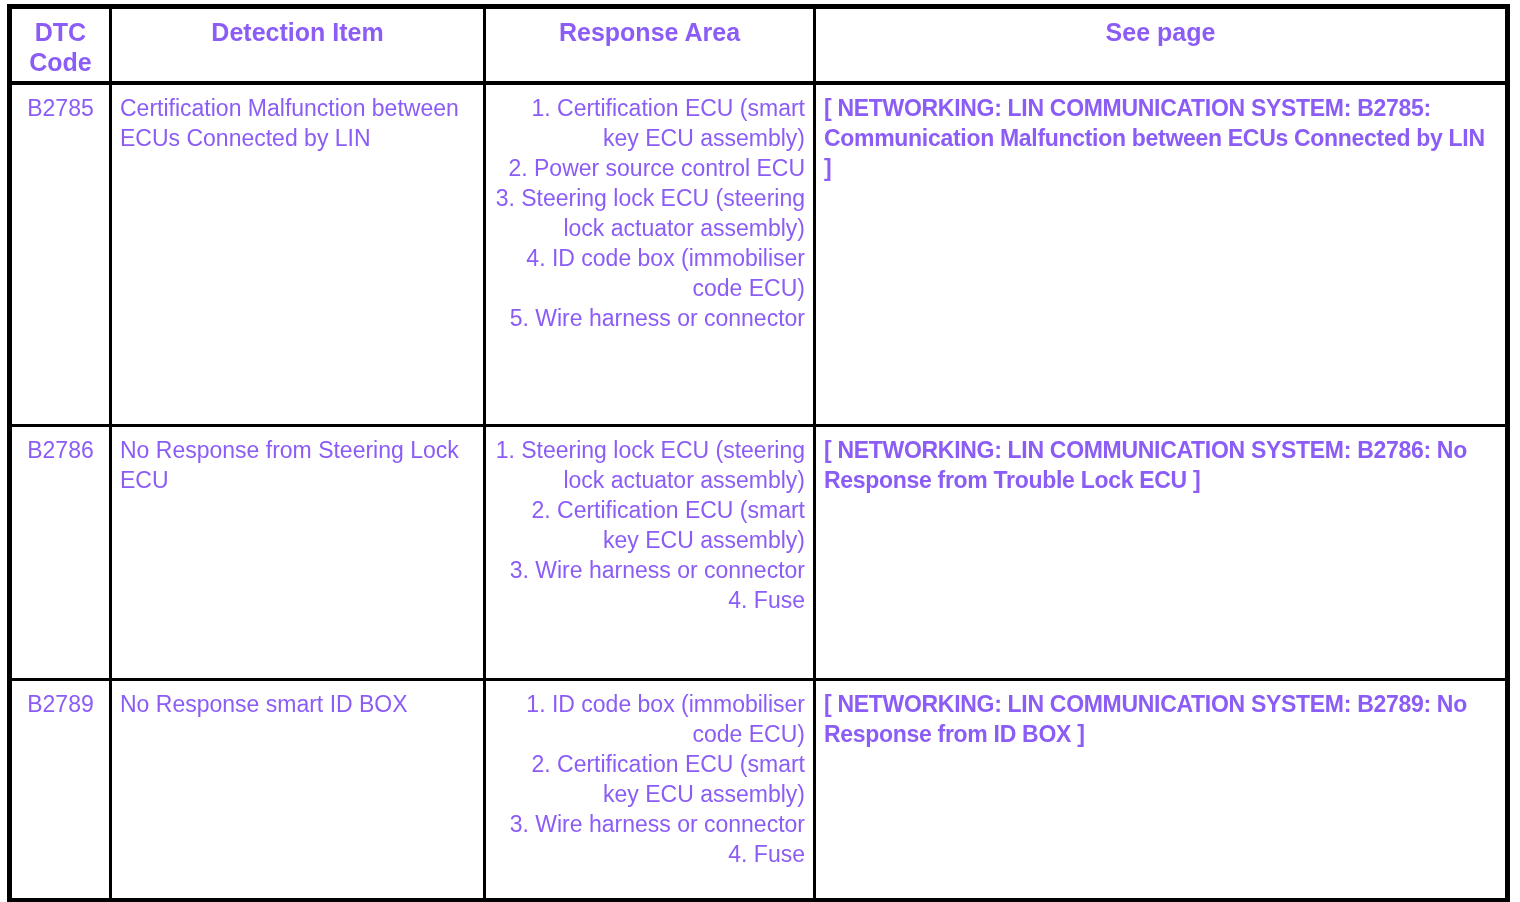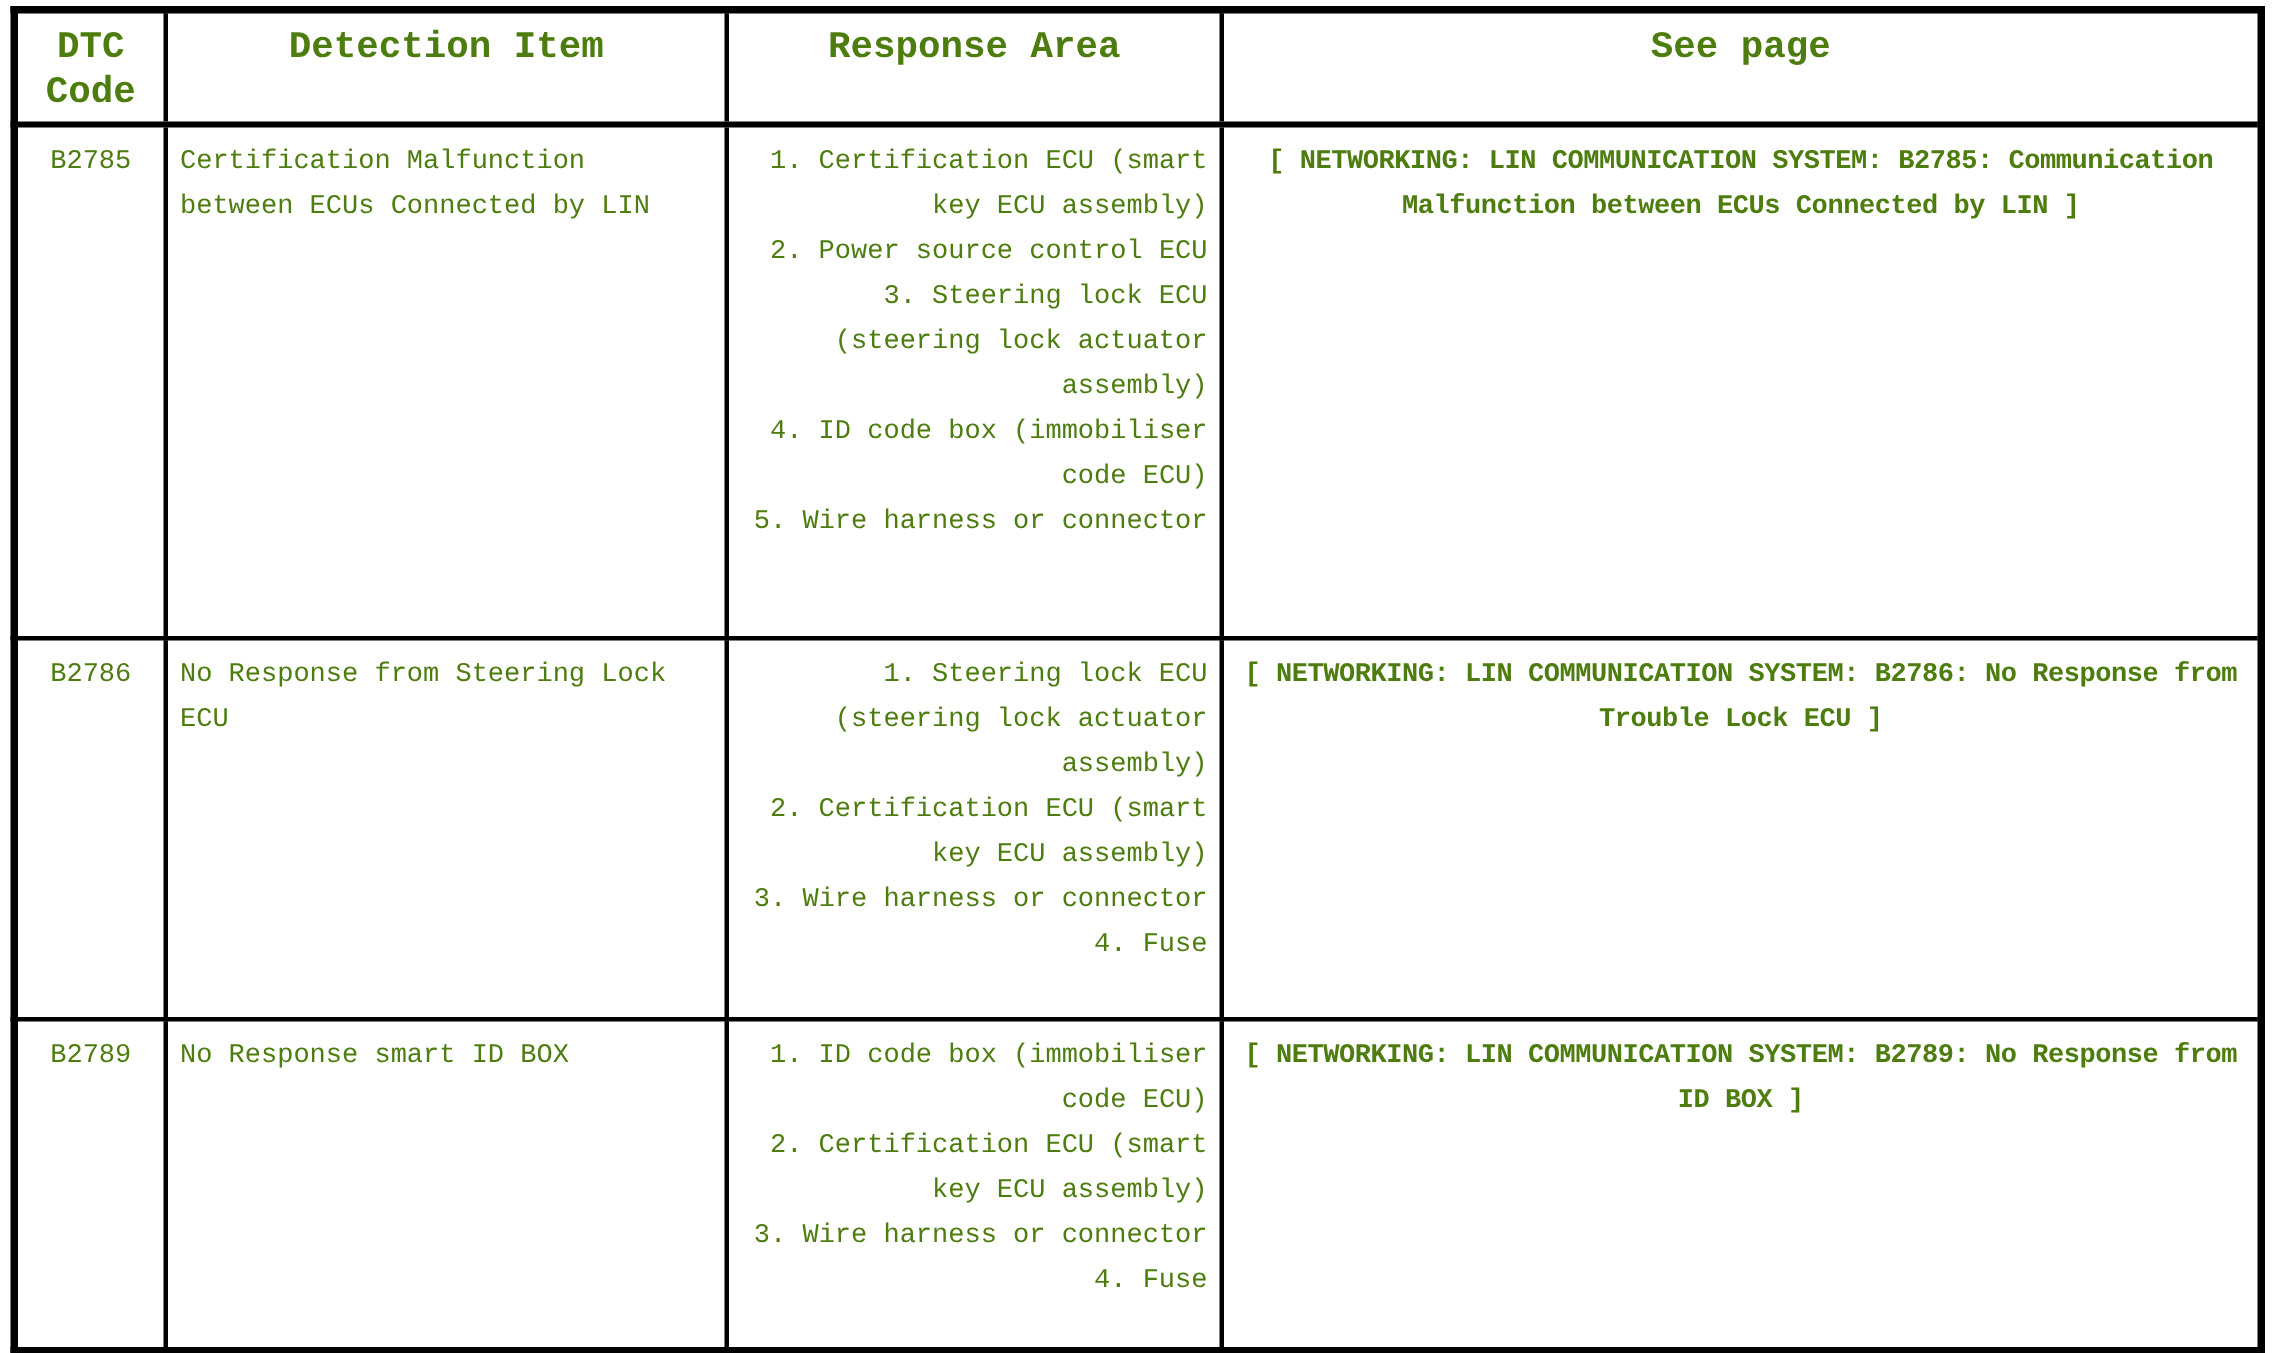--- a/index.html
+++ b/index.html
@@ -7,22 +7,22 @@
     padding: 0;
     background: #ffffff;
     width: 1520px;
     height: 902px;
     overflow: hidden;
   }
   .page {
     position: relative;
     width: 1520px;
     height: 659px;
-    font-family: Liberation Mono, monospace;
-    color: #4d7c0f;
+    font-family: Liberation Sans, sans-serif;
+    color: #8b5cf6;
   }
   .table-wrap {
     position: absolute;
     left: 7px;
     top: 4px;
   }
   table.dtc-table {
     border-collapse: collapse;
     table-layout: fixed;
     width: 1498px;
@@ -41,40 +41,40 @@
     font-weight: bold;
     line-height: 30px;
     text-align: center;
     padding: 8px 4px 4px 4px;
   }
   .dtc-table thead tr { height: 72px; }
   .dtc-table tbody tr.r0 { height: 342px; }
   .dtc-table tbody tr.r1 { height: 254px; }
   .dtc-table tbody tr.r2 { height: 221px; }
   .dtc-table tbody td {
-    font-size: 18px;
+    font-size: 23px;
     line-height: 30px;
     padding: 8px 8px 6px 8px;
   }
   td.c-code {
     text-align: center;
     padding-left: 2px;
     padding-right: 2px;
   }
   td.c-item {
     padding-right: 26px;
   }
   td.c-area {
     white-space: pre-line;
     padding-right: 6px;
     text-align: right;
   }
   td.c-page {
     font-weight: bold;
-    text-align: center;
+    text-align: left;
     letter-spacing: -0.3px;
     padding-left: 4px;
     padding-right: 4px;
   }
 </style>
 </head>
 <body>
 
 <div class="page">
   <div class="table-wrap">

